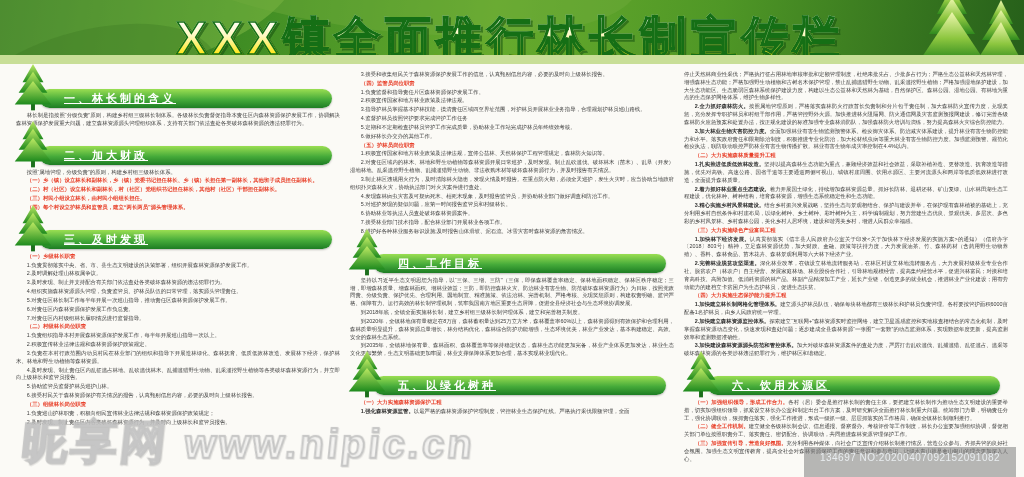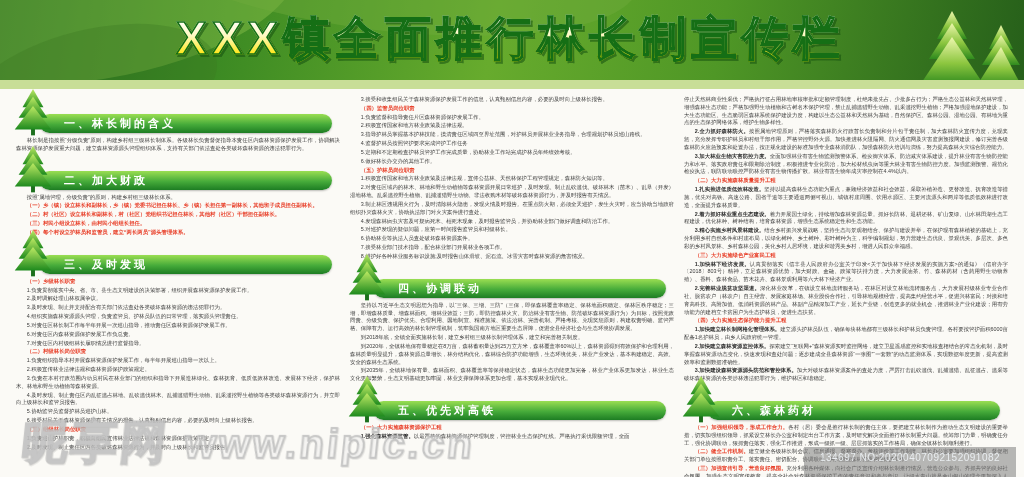--- a/index.html
+++ b/index.html
@@ -1,19 +1,19 @@
 <!DOCTYPE html>
 <html><head>
 <meta charset="utf-8">
 <style>
   html,body{margin:0;padding:0;background:#e9e9e9;}
   .board{position:relative;width:1024px;height:477px;background:#fbfaf6;overflow:hidden;
          font-family:"Liberation Sans","DejaVu Sans",sans-serif;}
   
-  .banner{position:relative;width:100%;height:89px;overflow:hidden;
+  .banner{position:relative;width:100%;height:64px;overflow:hidden;
     background:linear-gradient(100deg,#1d661c 0%,#3c8a23 22%,#67ab2d 48%,#4f9726 70%,#265f1a 100%);}
   .swoosh{position:absolute;border-radius:50%;}
   .sw1{left:-120px;top:-90px;width:420px;height:170px;background:rgba(150,200,80,.40);transform:rotate(-9deg);}
   .sw2{left:120px;top:-120px;width:520px;height:150px;background:rgba(110,170,60,.45);transform:rotate(7deg);}
   .sw3{left:-40px;top:30px;width:260px;height:120px;background:rgba(60,120,35,.35);transform:rotate(-14deg);}
   .banner-title{position:absolute;left:150px;top:8px;width:720px;margin:0;text-align:center;
     font-size:46px;font-weight:bold;letter-spacing:5px;white-space:nowrap;
     background:linear-gradient(180deg,#ffffff 18%,#fef9c0 45%,#ffe400 78%);
     -webkit-background-clip:text;background-clip:text;color:transparent;
     -webkit-text-stroke:1.6px #156f15;
@@ -29,21 +29,21 @@
   .para .lead{font-weight:bold;color:#2f2f2f;}
   .para .lead.red{color:#e8402a;}
   .para.noind{text-indent:0;}
   
   .sec{position:relative;height:30px;margin:7px 0 4px 0;}
   .sec .tree{position:absolute;left:-3px;bottom:-3px;width:40px;height:47px;z-index:2;}
   .sec .ribbon{position:absolute;left:24px;right:8px;bottom:0;height:19px;line-height:19px;
     border-radius:10px;padding-left:24px;box-sizing:border-box;
     color:#fff;font-weight:bold;font-size:11px;letter-spacing:3px;white-space:nowrap;overflow:hidden;
     background:linear-gradient(180deg,#9ade52 0%,#46ab3a 55%,#1d7d23 100%);
-    box-shadow:0 1px 2px rgba(0,0,0,.25);}
+    box-shadow:0 1px 2px rgba(0,0,0,.25);text-decoration:underline;}
   .sec .ribbon::before{content:'';position:absolute;left:-18px;top:-7px;width:70px;height:24px;
     border-top:2px solid rgba(255,255,255,.85);border-radius:50%;transform:rotate(-10deg);}
   
   .wm-left{position:absolute;left:22px;top:412px;z-index:5;white-space:nowrap;
     font-size:46px;font-weight:bold;letter-spacing:3px;transform:skewX(-6deg);
     color:rgba(255,255,255,.38);-webkit-text-stroke:2px rgba(185,185,185,.75);
     filter:drop-shadow(1px 1px 0 rgba(120,120,120,.25));}
   .wm-left .wm-url{font-size:40px;}
   .wm-band{position:absolute;left:804px;top:447px;width:212px;height:31px;z-index:5;
     background:rgba(125,125,125,.55);color:#e9edf0;font-size:10px;line-height:21px;
@@ -185,42 +185,42 @@
                 <stop offset="1" stop-color="#1e8a1e"></stop>
               </linearGradient>
             </defs>
             <rect x="27" y="58" width="6" height="13" fill="#1c6f1c"></rect>
             <g fill="url(#tg)">
               <polygon points="30,0 14,28 46,28"></polygon>
               <polygon points="30,12 8,44 52,44"></polygon>
               <polygon points="30,26 2,62 58,62"></polygon>
             </g>
           </svg>
-          <span class="ribbon">四、协调联动</span>
+          <span class="ribbon">四、工作目标</span>
         </div>
         <p class="para">坚持以习近平生态文明思想为指导，以“三保、三增、三防”（三保，即保森林覆盖率稳定、保林地面积稳定、保林区秩序稳定；三增，即增森林质量、增森林面积、增林业效益；三防，即防控森林火灾、防治林业有害生物、防范破坏森林资源行为）为目标，按照党政同责、分级负责、保护优先、合理利用、因地制宜、精准施策、依法治林、完善机制、严格考核、兑现奖惩原则，构建权责明确、监管严格、保障有力、运行高效的林长制管理机制，筑牢我国南方地区重要生态屏障，促进全县经济社会与生态环境协调发展。</p>
         <p class="para">到2018年底，全镇全面实施林长制，建立乡村组三级林长制管理体系，建立和完善相关制度。</p>
         <p class="para">到2020年，全镇林地保有量稳定在8万亩，森林蓄积量达到25万立方米，森林覆盖率60%以上，森林资源得到有效保护和合理利用，森林质量明显提升，森林资源总量增长，林分结构优化，森林综合防护功能增强，生态环境优美，林业产业发达，基本构建稳定、高效、安全的森林生态系统。</p>
         <p class="para">到2035年，全镇林地保有量、森林面积、森林覆盖率等保持稳定状态，森林生态功能更加完备，林业产业体系更加发达，林业生态文化更加繁荣，生态文明基础更加牢固，林业支撑保障体系更加合理，基本实现林业现代化。</p>
         <div class="sec">
           <svg class="tree" viewBox="0 0 60 72">
             <defs>
               <linearGradient id="tg" x1="0" y1="0" x2="0" y2="1">
                 <stop offset="0" stop-color="#bdea63"></stop>
                 <stop offset="1" stop-color="#1e8a1e"></stop>
               </linearGradient>
             </defs>
             <rect x="27" y="58" width="6" height="13" fill="#1c6f1c"></rect>
             <g fill="url(#tg)">
               <polygon points="30,0 14,28 46,28"></polygon>
               <polygon points="30,12 8,44 52,44"></polygon>
               <polygon points="30,26 2,62 58,62"></polygon>
             </g>
           </svg>
-          <span class="ribbon">五、优先对高铁</span>
+          <span class="ribbon">五、以绿化树种</span>
         </div>
         <p class="para red">（一）大力实施森林资源保护工程</p>
         <p class="para"><span class="lead">1.强化森林资源监管。</span>以最严格的森林资源保护管理制度，管控林业生态保护红线。严格执行采伐限额管理，全面</p>
       </section>
     <section class="col">
         <p class="para noind">停止天然林商业性采伐；严格执行征占用林地审核审批和定额管理制度，杜绝未批先占、少批多占行为；严格生态公益林和天然林管理，增强森林生态功能；严格加强野生动植物和古树名木保护管理，禁止乱捕滥猎野生动物、乱采滥挖野生植物；严格加强湿地保护建设，加大生态功能区、生态脆弱区森林系统保护建设力度，构建以生态公益林和天然林为基础，自然保护区、森林公园、湿地公园、有林地为重点的生态保护网络体系，维护生物多样性。</p>
         <p class="para"><span class="lead">2.全力抓好森林防火。</span>按照属地管理原则，严格落实森林防火行政首长负责制和分片包干责任制，加大森林防火宣传力度，兑现奖惩，充分发挥专职护林员和村组干部作用，严格管控野外火源。加快推进林火阻隔网、防火通信网及灾害监测预报网建设，修订完善各级森林防火应急预案和处置办法，按正规化建设的标准加强专业森林消防队，加强森林防火培训与演练，努力提高森林火灾综合防控能力。</p>
         <p class="para"><span class="lead">3.加大林业生物灾害防控力度。</span>全面加强林业有害生物监测预警体系、检疫御灾体系、防治减灾体系建设，提升林业有害生物防控能力和水平。落实政府责任和限期除治制度，积极推进专业化防治，加大松材线虫病等重大林业有害生物防控力度。加强监测预警、规范化检疫执法，联防联动联控严防林业有害生物传播扩散。林业有害生物年成灾率控制在4.4%以内。</p>
         <p class="para red">（二）大力实施森林质量提升工程</p>
         <p class="para"><span class="lead">1.扎实推进低质低效林改造。</span>坚持以提高森林生态功能为重点，兼顾经济效益和社会效益，采取补植补造、更替改造、抚育改造等措施，优先对高铁、高速公路、国省干道等主要通道两侧可视山、城镇村庄周围、饮用水源区、主要河流源头和两岸等低质低效林进行改造，全面提升森林质量。</p>
@@ -241,21 +241,21 @@
                 <stop offset="1" stop-color="#1e8a1e"></stop>
               </linearGradient>
             </defs>
             <rect x="27" y="58" width="6" height="13" fill="#1c6f1c"></rect>
             <g fill="url(#tg)">
               <polygon points="30,0 14,28 46,28"></polygon>
               <polygon points="30,12 8,44 52,44"></polygon>
               <polygon points="30,26 2,62 58,62"></polygon>
             </g>
           </svg>
-          <span class="ribbon">六、森林药材</span>
+          <span class="ribbon">六、饮用水源区</span>
         </div>
         <p class="para"><span class="lead red">（一）加强组织领导，形成工作合力。</span>各村（居）委会是推行林长制的责任主体，要把建立林长制作为推动生态文明建设的重要举措，切实加强组织领导，抓紧设立林长办公室和制定出台工作方案，及时研究解决全面推行林长制重大问题。统筹部门力量，明确责任分工，强化协调联动，狠抓责任落实，强化工作推进，形成一级抓一级、层层抓落实的工作格局，确保全镇林长制顺利推行。</p>
         <p class="para"><span class="lead red">（二）健全工作机制。</span>建立健全各级林长制会议、信息通报、督察督办、考核评价等工作制度，林长办公室要加强组织协调，督促相关部门单位按照职责分工、落实责任、密切配合、协调联动，共同推进森林资源管理保护工作。</p>
         <p class="para"><span class="lead red">（三）加强宣传引导，营造良好氛围。</span>充分利用各种媒体，向社会广泛宣传介绍林长制推行情况，营造公众参与、齐抓共管的良好社会氛围。加强生态文明宣传教育，提高全社会对森林资源保护工作的责任意识和参与意识，让绿水青山就是金山银山的理念更加深入人心。</p>
       </section>
   </main>
 
   <div class="wm-left">
     <span>昵享网</span>
     <span class="wm-url">www.nipic.cn</span>

